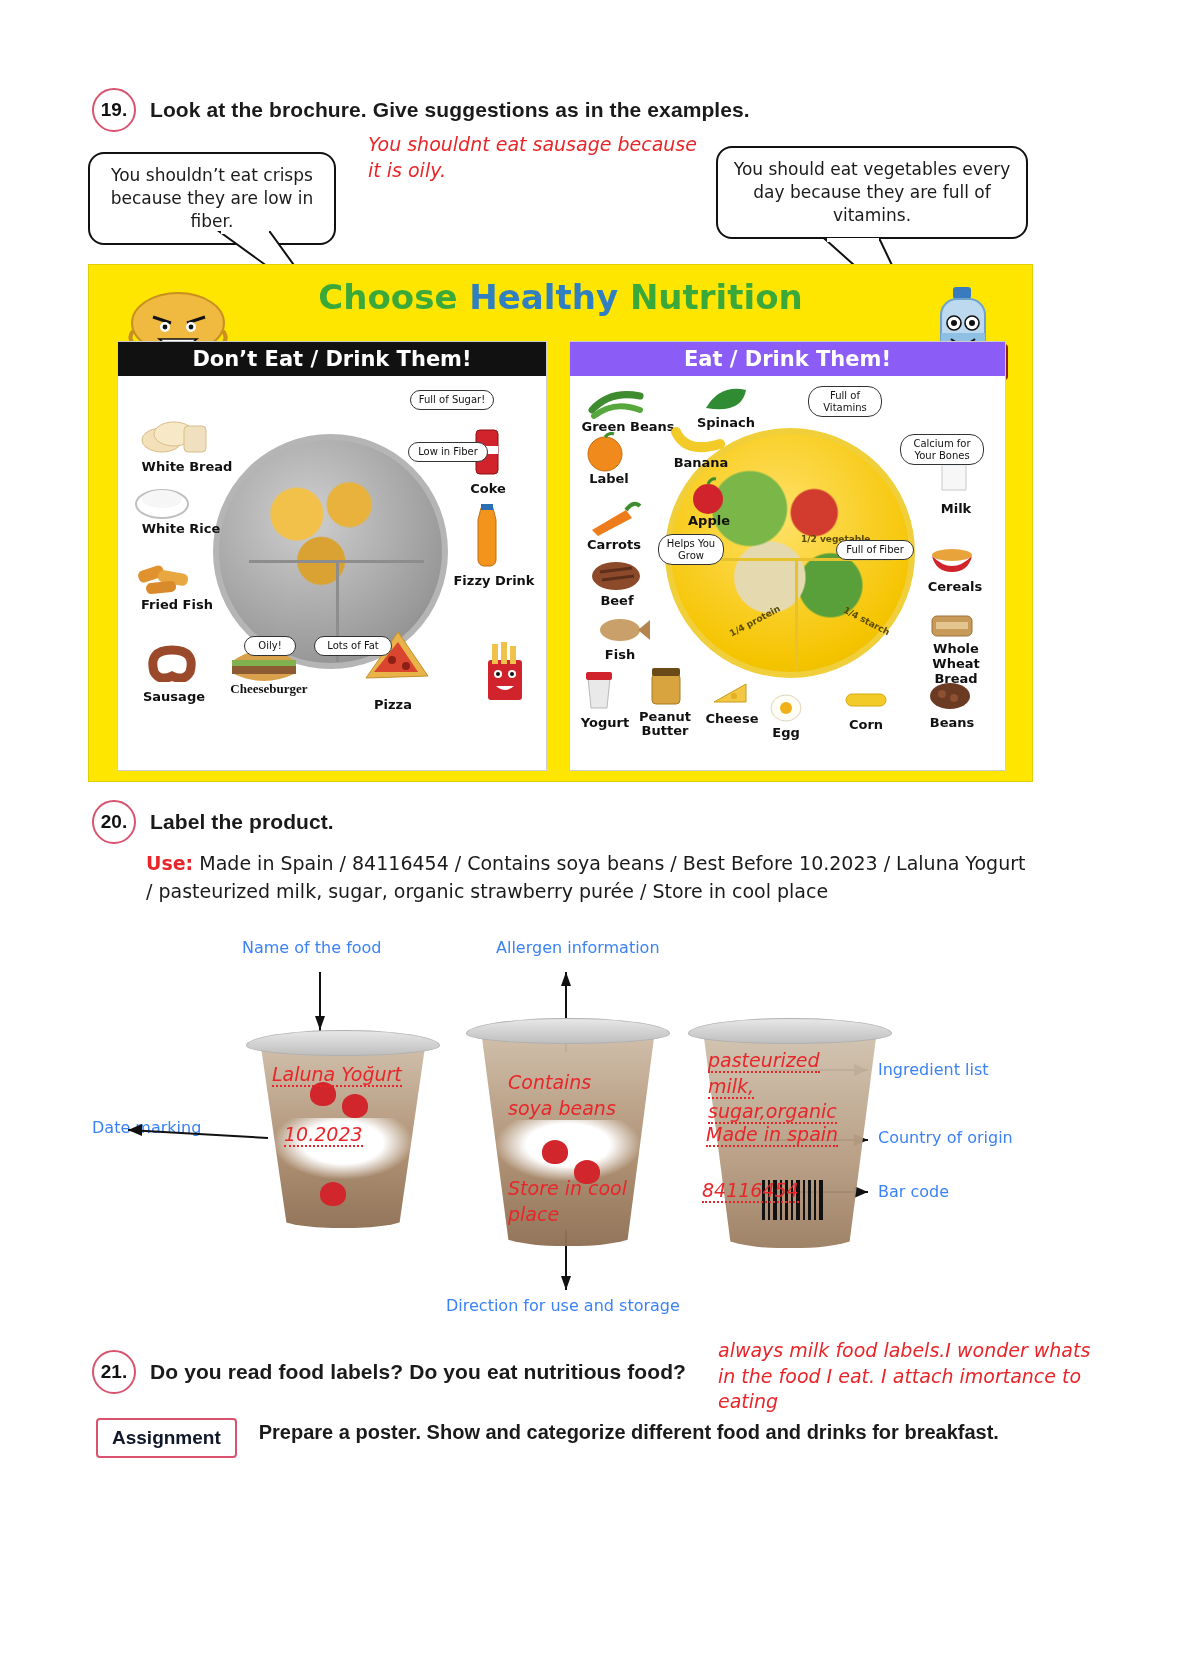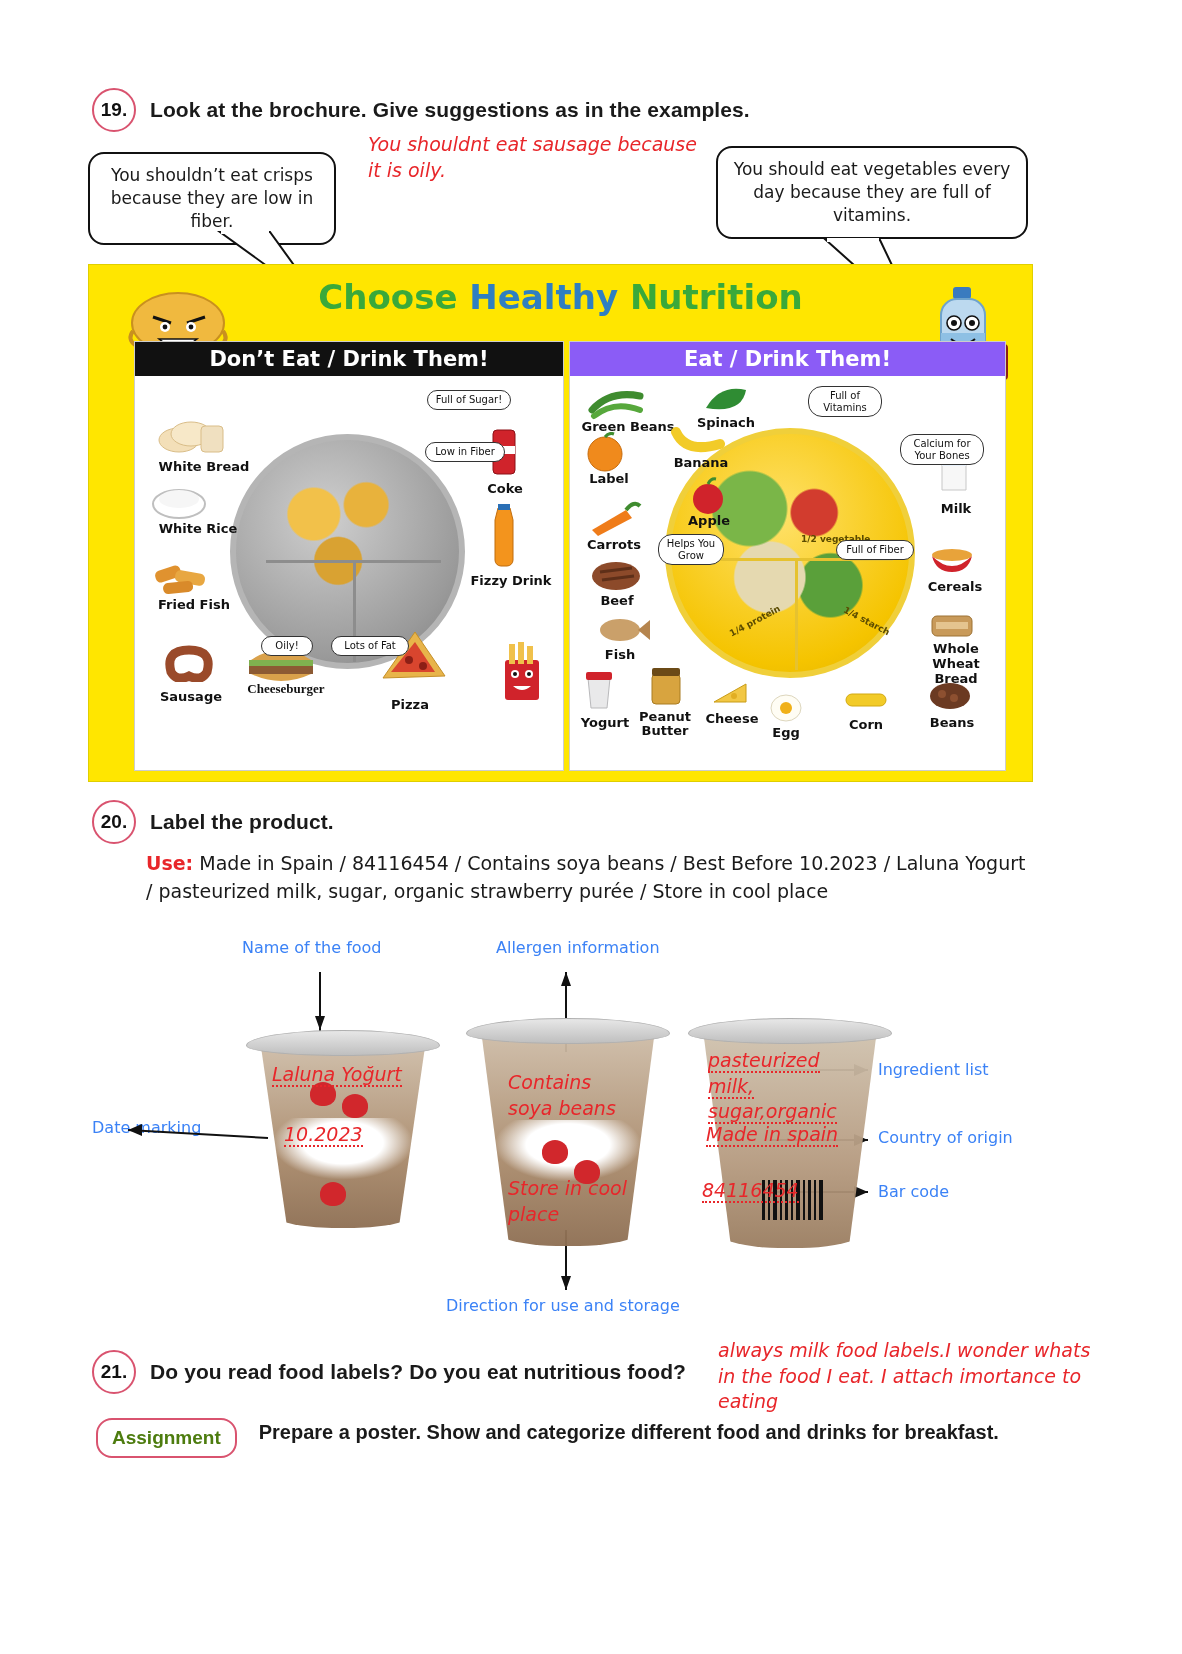--- a/index.html
+++ b/index.html
@@ -48,21 +48,21 @@
     position:absolute; left:0; right:0; top:12px; text-align:center;
     font-size:34px; font-weight:bold; color:#3aa93a;
     font-family:"DejaVu Sans", sans-serif;
   }
   .poster-title .w2 { color:#2f7fc1; }
   .poster-title .w3 { color:#3aa93a; }
   .panel {
     position:absolute; top:76px; height:430px; background:#fff;
     border:1px solid #ccc;
   }
-  .panel.left { left:28px; width:430px;margin-left:17px; }
+  .panel.left { left:28px; width:430px; }
   .panel.right { left:480px; width:437px; }
   .panel-head {
     height:34px; color:#fff; font-weight:bold; font-size:21px;
     display:flex; align-items:center; justify-content:center;
     font-family:"DejaVu Sans", sans-serif;
   }
   .panel.left .panel-head { background:#111; }
   .panel.right .panel-head { background:#8b5cf6; }
   .plate {
     position:absolute; border-radius:50%;
@@ -125,22 +125,22 @@
     position:absolute; width:26px; height:24px; background:#d1272c;
     border-radius:50% 50% 45% 45%;
   }
   .arrow-label {
     position:absolute; font-size:16px; color:#3b82f6;
     font-family:"DejaVu Sans", sans-serif;
   }
 
   
   .assignment-tag {
-    border:2px solid #d9536f; border-radius:16px; padding:7px 14px;
-    font-weight:bold; font-size:19px; color:#4d7c0f; background:#fff;
+    border:2px solid #d9536f; border-radius:4px; padding:7px 14px;
+    font-weight:bold; font-size:19px; color:#0f172a; background:#fff;
   }
   .page-num {
     position:absolute; left:0; right:0; bottom:26px; text-align:center;
     font-size:20px; font-weight:bold; color:#111;
   }
   .dots { border-bottom:2px dotted #e8262a; }
 </style>
 </head>
 <body>
 

